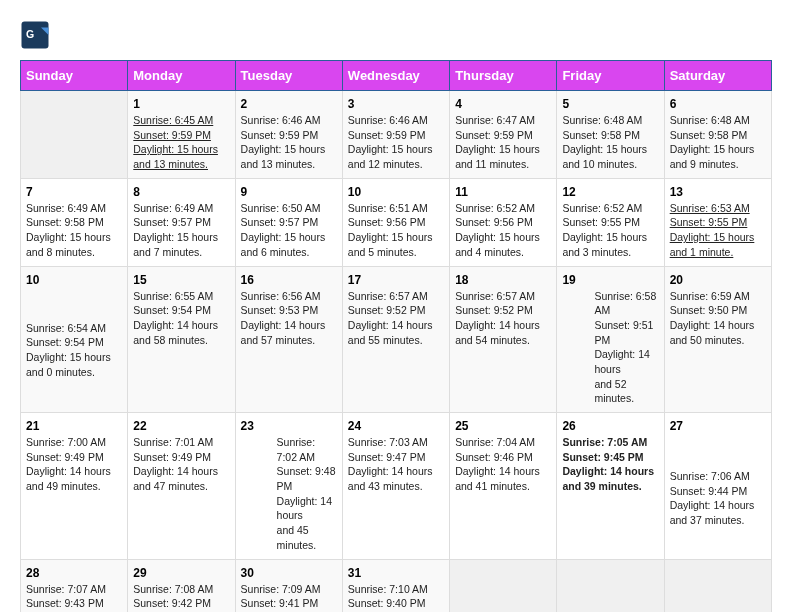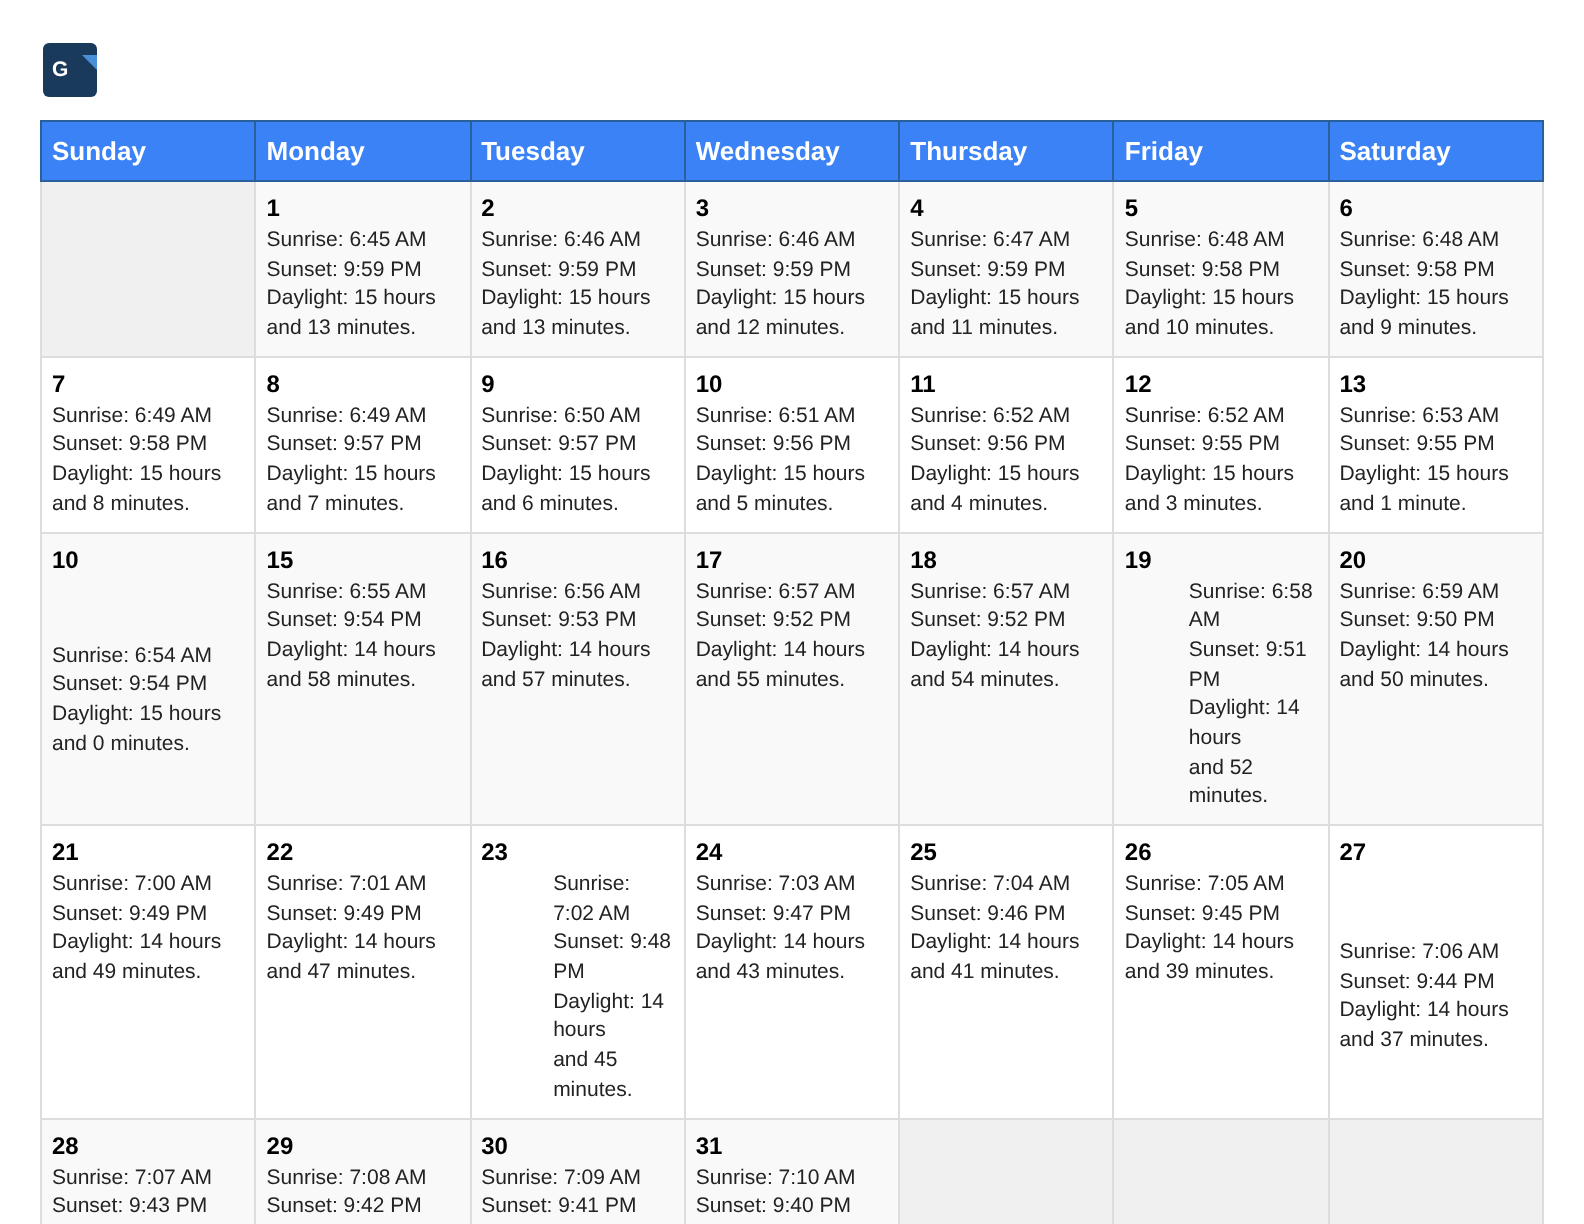--- a/index.html
+++ b/index.html
@@ -38,21 +38,21 @@
       font-size: 15px;
       color: #333;
       margin-top: 2px;
     }
     table {
       width: 100%;
       border-collapse: collapse;
       font-size: 11px;
     }
     thead tr th {
-      background-color: #3b82f6;
+      background-color: #d946ef;
       color: #fff;
       padding: 7px 5px;
       text-align: left;
       font-size: 13px;
       font-weight: bold;
       border: 1px solid #2a6099;
     }
     tbody tr {
       border-bottom: 1px solid #ccc;
     }
@@ -120,21 +120,21 @@
         <th>Thursday</th>
         <th>Friday</th>
         <th>Saturday</th>
       </tr>
   </thead>
   <tbody id="calendar-body">
   <tr class="week-row">
         <td class="empty-cell"></td>
         <td>
           <span class="day-num">1</span>
-          <div class="day-info" style="white-space: pre-line;">Sunrise: 6:45 AM
+          <div class="day-info" style="white-space: pre-line; text-decoration: underline;">Sunrise: 6:45 AM
 Sunset: 9:59 PM
 Daylight: 15 hours
 and 13 minutes.</div>
         </td>
         <td>
           <span class="day-num">2</span>
           <div class="day-info" style="white-space: pre-line;">Sunrise: 6:46 AM
 Sunset: 9:59 PM
 Daylight: 15 hours
 and 13 minutes.</div>
@@ -206,21 +206,21 @@
         </td>
         <td>
           <span class="day-num">12</span>
           <div class="day-info" style="white-space: pre-line;">Sunrise: 6:52 AM
 Sunset: 9:55 PM
 Daylight: 15 hours
 and 3 minutes.</div>
         </td>
         <td>
           <span class="day-num">13</span>
-          <div class="day-info" style="white-space: pre-line;">Sunrise: 6:53 AM
+          <div class="day-info" style="white-space: pre-line; text-decoration: underline;">Sunrise: 6:53 AM
 Sunset: 9:55 PM
 Daylight: 15 hours
 and 1 minute.</div>
         </td>
       </tr>
       <tr class="week-row">
         <td>
           <span class="day-num">10</span>
           <div class="day-info" style="white-space: pre-line; margin-top: 34px;">Sunrise: 6:54 AM
 Sunset: 9:54 PM
@@ -301,21 +301,21 @@
         </td>
         <td>
           <span class="day-num">25</span>
           <div class="day-info" style="white-space: pre-line;">Sunrise: 7:04 AM
 Sunset: 9:46 PM
 Daylight: 14 hours
 and 41 minutes.</div>
         </td>
         <td>
           <span class="day-num">26</span>
-          <div class="day-info" style="white-space: pre-line;">Sunrise: 7:05 AM
+          <div class="day-info" style="white-space: pre-line; font-weight: bold;">Sunrise: 7:05 AM
 Sunset: 9:45 PM
 Daylight: 14 hours
 and 39 minutes.</div>
         </td>
         <td>
           <span class="day-num">27</span>
           <div class="day-info" style="white-space: pre-line; margin-top: 36px;">Sunrise: 7:06 AM
 Sunset: 9:44 PM
 Daylight: 14 hours
 and 37 minutes.</div>

